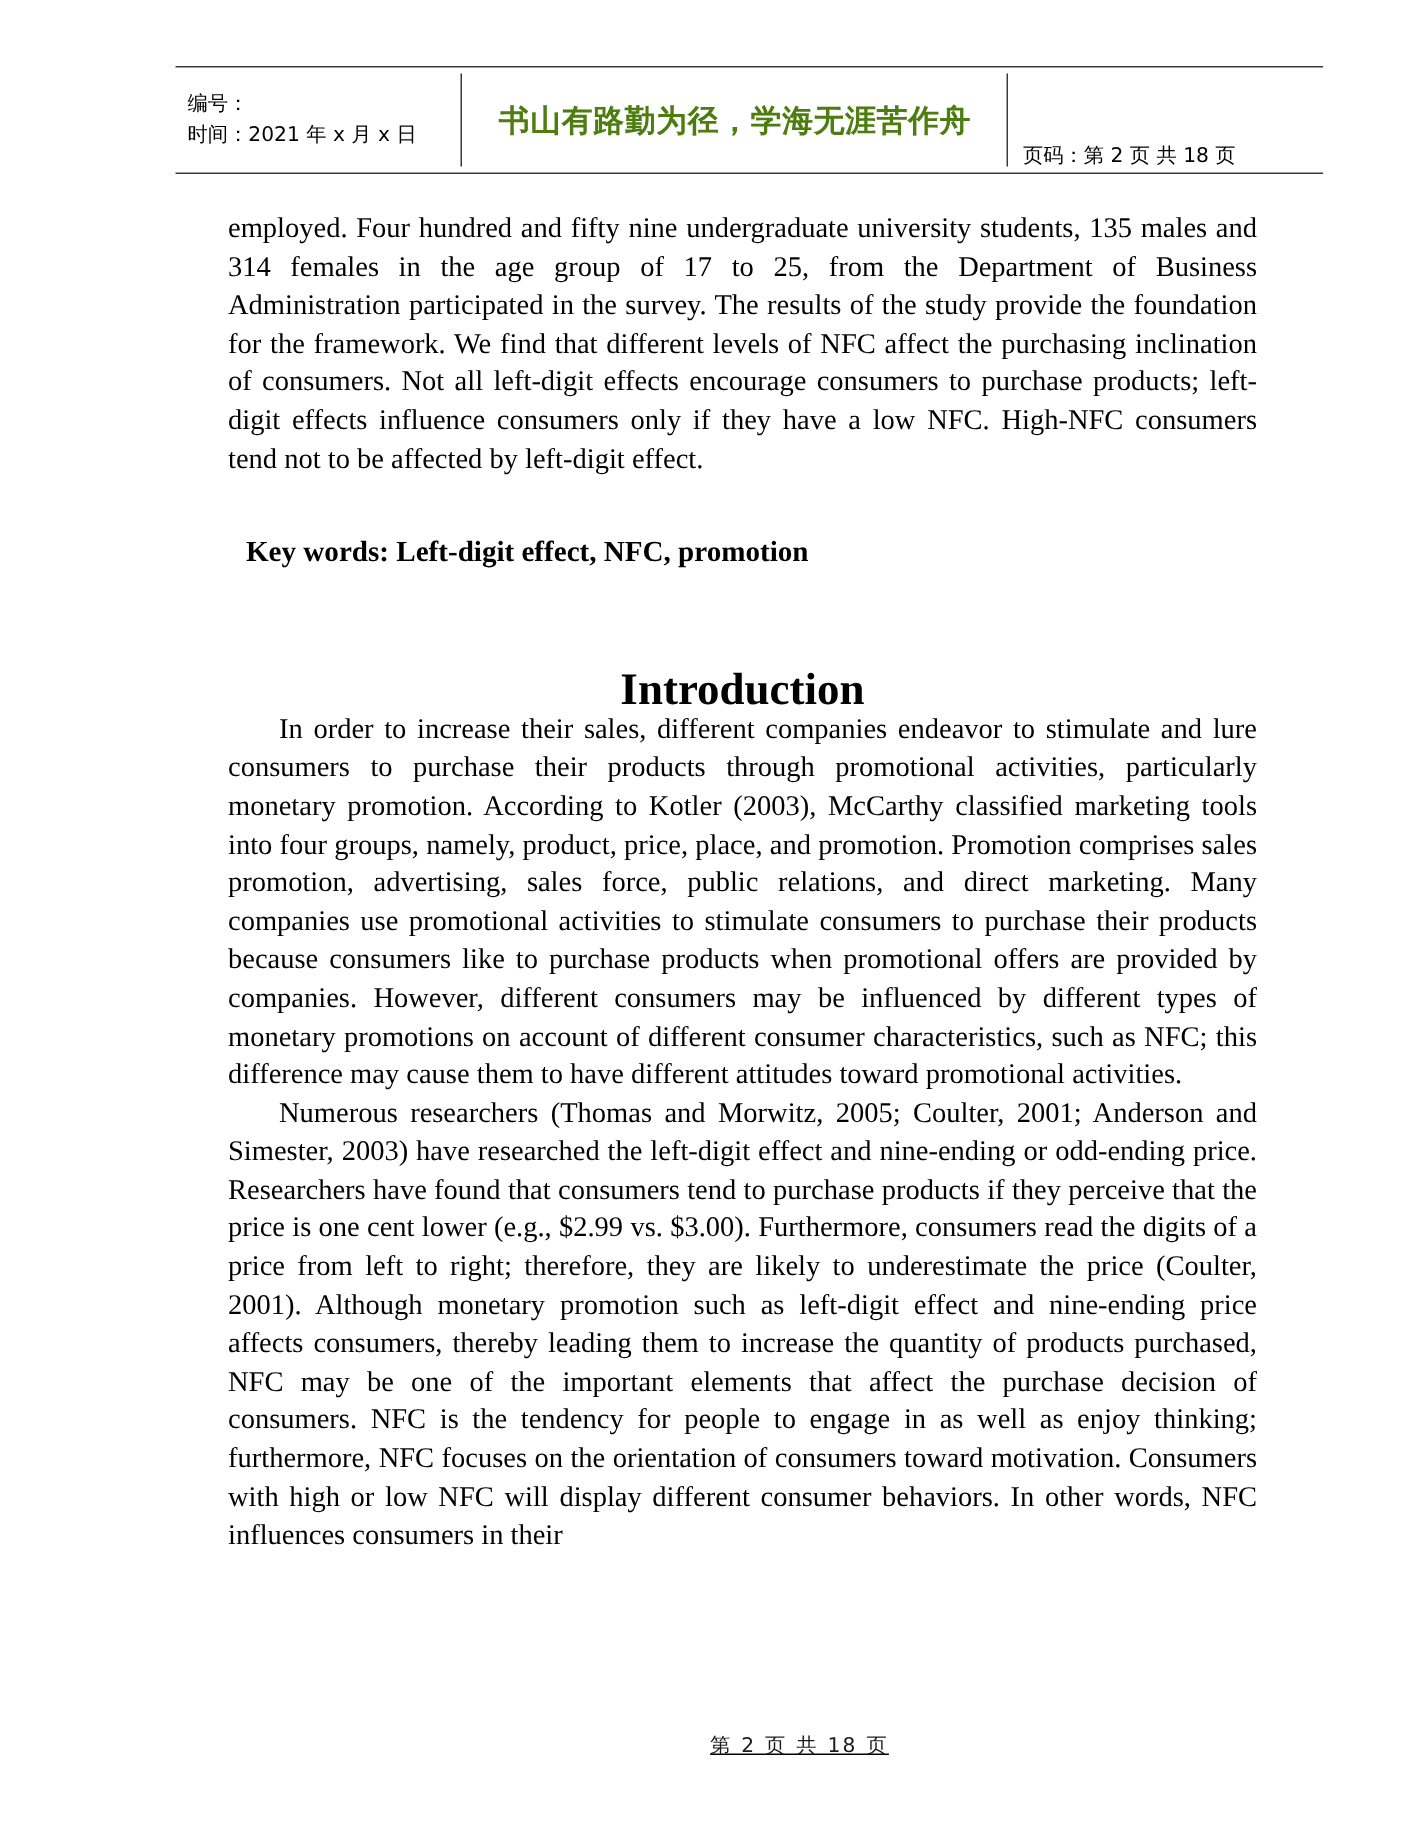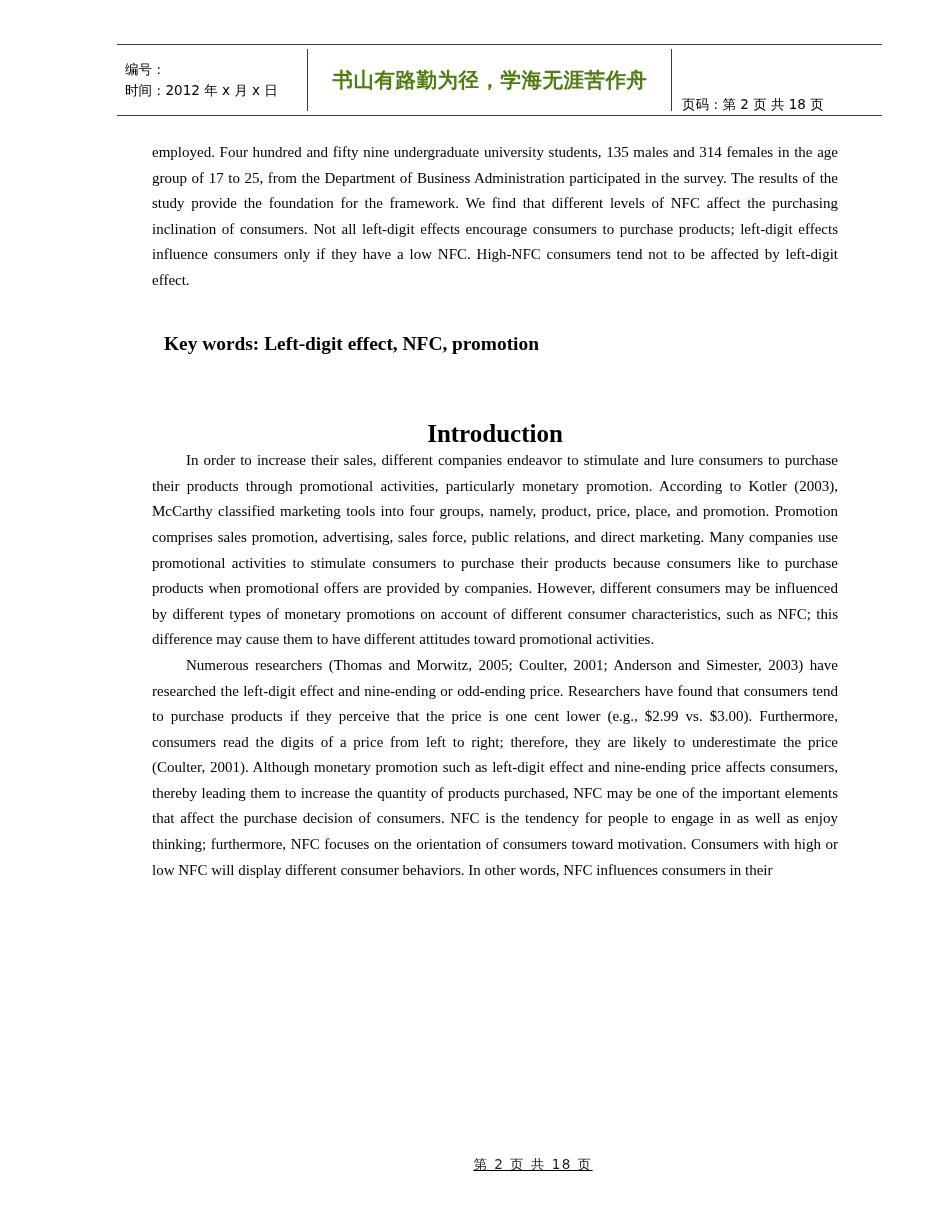--- a/index.html
+++ b/index.html
@@ -85,39 +85,39 @@
 
   
   .body-area {
     position: absolute;
     left: 152px;
     top: 140px;
     width: 686px;
   }
   p.para {
     margin: 0;
-    font-size: 15px;
+    font-size: 19px;
     line-height: 25.6px;
     text-align: justify;
     text-justify: inter-word;
   }
   p.indent {
     text-indent: 34px;
   }
   .keywords {
     margin: 12px;
     font-size: 19.4px;
     line-height: 25.6px;
     font-weight: bold;
   }
   .spacer-md { height: 25px; }
   .spacer-lg { height: 52px; }
   h1.section-title {
     margin: 0;
-    font-size: 25px;
+    font-size: 30px;
     line-height: 28px;
     font-weight: bold;
     text-align: center;
   }
 
   
   .footer {
     position: absolute;
     left: 0;
     top: 1155px;
@@ -138,21 +138,21 @@
 </head>
 <body>
 
 <div class="page">
 
   <div class="header-table">
     <div class="header-row">
 
       <div class="hdr-cell hdr-cell-left">
         <div class="cn">编号：</div>
-        <div class="cn">时间：2012 年 x 月 x 日</div>
+        <div class="cn">时间：2021 年 x 月 x 日</div>
       </div>
 
       <div class="hdr-cell hdr-cell-mid">
         <div class="slogan" style="color:#4d7c0f">书山有路勤为径，学海无涯苦作舟</div>
       </div>
 
       <div class="hdr-cell hdr-cell-right">
         <div class="cn">页码：第 2 页  共 18 页</div>
       </div>
 

